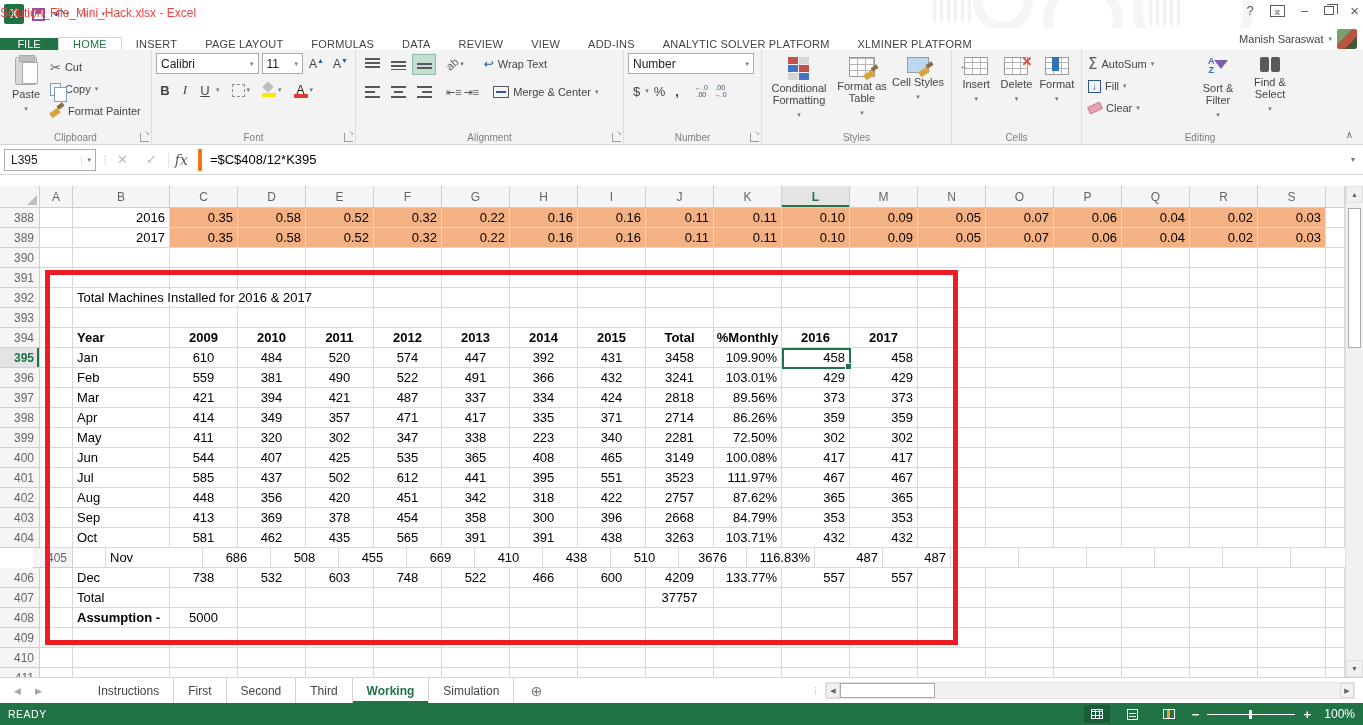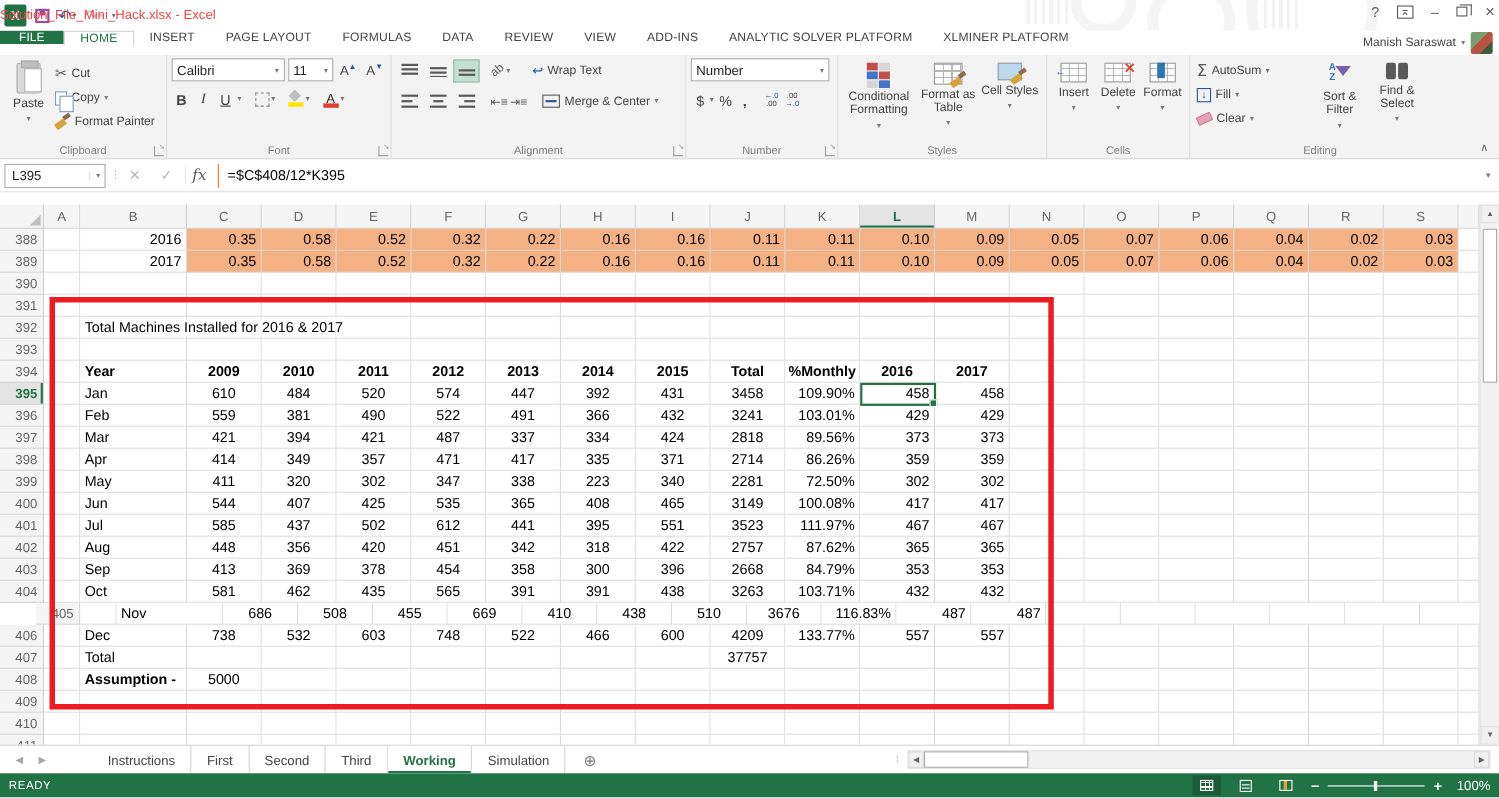--- a/index.html
+++ b/index.html
@@ -17,21 +17,21 @@
   .save-icon:before { content:""; position:absolute; top:0; left:2px; width:5px; height:4px; background:#9A4E9E; }
   .undo-glyph { color:#2B579A; font-size:14px; }
   .redo-glyph { color:#B8B8B8; font-size:14px; }
   .mini-drop { font-size:7px; color:#777; }
   .title-text { position:absolute; left:0; right:0; top:6px; text-align:left; font-size:12px; color:#ef4444; }
   .win-controls { position:absolute; right:4px; top:2px; display:flex; align-items:center; gap:16px; color:#595959; font-size:13px; z-index:5;}
   .restore-glyph { width:10px; height:9px; border:1px solid #595959; position:relative; }
   .restore-glyph:before { content:""; position:absolute; top:-3px; left:2px; width:10px; height:9px; border:1px solid #595959; border-bottom:none; border-left:none; }
 
   
-  .tabs-row { height:22px; background:#fff; display:flex; align-items:flex-start; position:relative; }
+  .tabs-row { height:22px; background:#fff; display:flex; align-items:flex-end; position:relative; }
   .file-tab { background:#217346; color:#fff; width:58px; display:flex; align-items:center; justify-content:center; font-size:11px; }
   .rtab { padding:0 14px; display:flex; align-items:center; font-size:11px; color:#444; letter-spacing:0.2px; }
   .rtab.active { background:#fff; color:#217346; border:1px solid #D4D4D4; border-bottom:none; }
   .user-chip { position:absolute; right:6px; top:0; height:22px; display:flex; align-items:center; gap:5px; font-size:11px; color:#444; }
   .avatar { width:20px; height:20px; border-radius:2px; background:linear-gradient(135deg,#7a9e6e 0 40%, #b8543f 40% 70%, #3e5a3a 70% 100%); }
 
   
   .ribbon { height:95px; background:#F3F3F3; border-bottom:1px solid #D4D4D4; display:flex; position:relative; }
   .rgroup { position:relative; border-right:1px solid #DEDEDE; padding:3px 4px 17px 4px; flex:0 0 auto; }
   .rgroup-label { position:absolute; bottom:1px; left:0; right:0; text-align:center; font-size:10px; color:#7F7F7F; }
@@ -116,21 +116,21 @@
 
   .ribbon-collapse { position:absolute; right:10px; bottom:4px; color:#666; font-size:10px; }
 
   
   .formula-bar { height:30px; background:#fff; border-bottom:1px solid #D6D6D6; display:flex; align-items:center; padding:3px 4px; gap:4px; position:relative; }
   .name-box { width:92px; height:22px; border:1px solid #ABABAB; display:flex; align-items:center; font-size:12px; color:#222; padding-left:6px; justify-content:space-between; background:#fff; }
   .name-box .drop { font-size:7px; color:#777; padding-right:4px; border-left:1px solid #E0E0E0; padding-left:5px; }
   .fx-dots { color:#B8B8B8; font-size:10px; letter-spacing:0; line-height:5px; width:6px; text-align:center; }
   .fbtn { color:#B8B8B8; font-size:13px; padding:0 7px; }
   .fx-glyph { font-family:"DejaVu Serif", serif; font-style:italic; color:#595959; font-size:14px; padding:0 6px; border-left:1px solid #E6E6E6; }
-  .formula-text { flex:1; font-size:13px; color:#000; padding-left:8px; border-left:1px solid #f97316; height:22px; display:flex; align-items:center; }
+  .formula-text { flex:1; font-size:13px; color:#000; padding-left:8px; border-left:4px solid #f97316; height:22px; display:flex; align-items:center; }
   .fbar-chevron { color:#777; font-size:8px; padding-right:4px; }
 
   
   .grid-area { position:relative; height:502px; background:#fff; overflow:hidden; }
   .sheet { position:absolute; left:0; top:11px; }
   .srow { display:flex; height:20px; }
   .srow.hdr { height:22px; }
   .cell, .colh, .rowh, .corner { flex:0 0 auto; border-right:1px solid #D9D9D9; border-bottom:1px solid #D9D9D9; font-size:13px; overflow:hidden; white-space:nowrap; display:flex; align-items:center; }
   .colh, .rowh, .corner { background:#F5F5F5; border-right:1px solid #CFCFCF; border-bottom:1px solid #CFCFCF; color:#666; font-size:12px; justify-content:center; overflow:visible; }
   .corner { justify-content:flex-end; align-items:flex-end; position:relative; }

